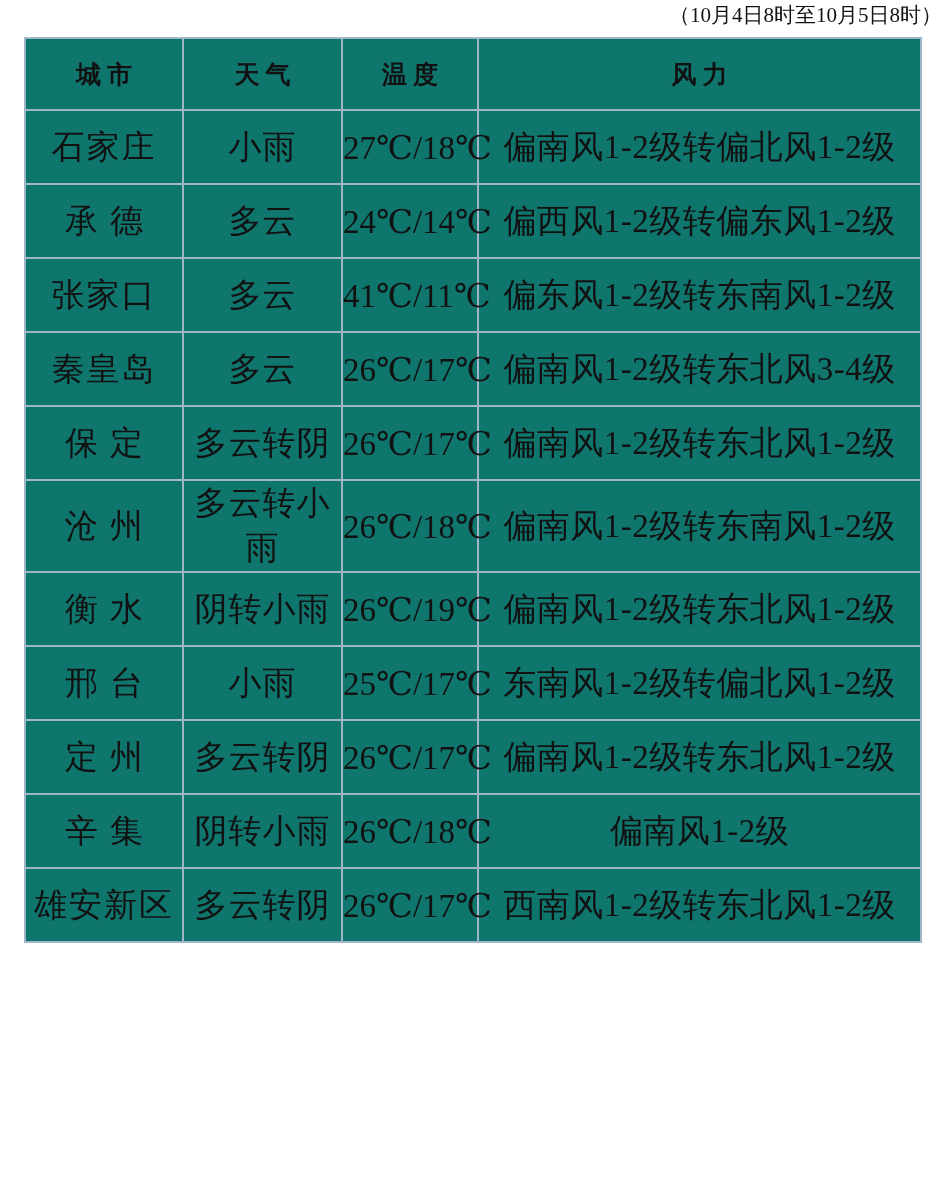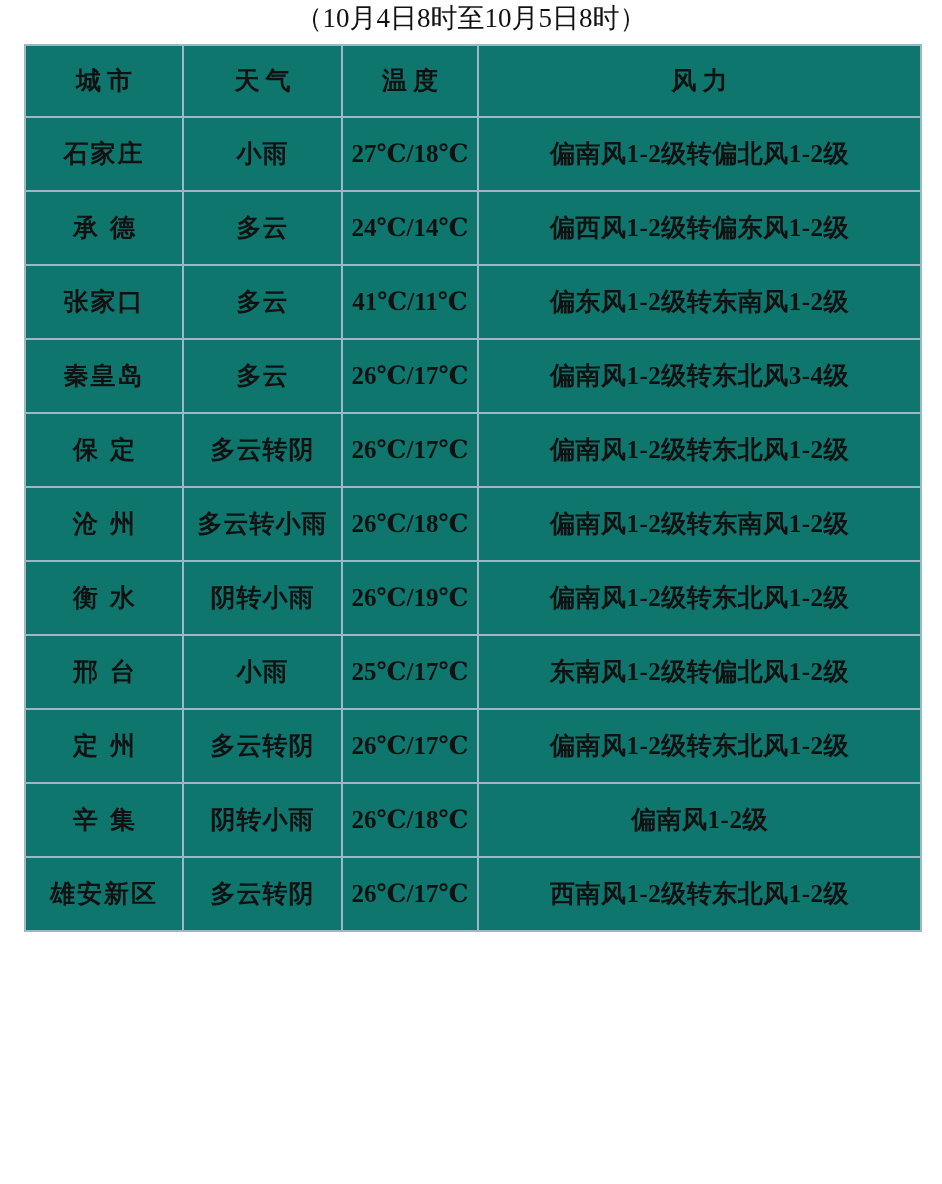--- a/index.html
+++ b/index.html
@@ -14,46 +14,46 @@
     color: #1a1a1a;
     overflow: hidden;
   }
   .page {
     width: 942px;
     height: 1184px;
     position: relative;
     box-sizing: border-box;
   }
   .caption {
-    text-align: center;
-    font-size: 27px;
+    text-align: right;
+    font-size: 21px;
     line-height: 1.1;
     padding-top: 4px;
     padding-bottom: 10px;
     letter-spacing: 0px;
     color: #111111;
     font-family: "Liberation Serif", "DejaVu Serif", serif;
   }
   .table-wrap {
     padding: 0 22px 0 24px;
   }
   table.weather {
     border-collapse: collapse;
     width: 896px;
     table-layout: fixed;
     background: #0f766e;
   }
   table.weather td, table.weather th {
     border: 2px solid #9fb6c8;
     text-align: center;
     vertical-align: middle;
-    font-weight: bold;
+    font-weight: normal;
     padding: 0;
     height: 72px;
-    font-size: 25px;
+    font-size: 33px;
     color: #111111;
     font-family: "Liberation Serif", "DejaVu Serif", serif;
   }
   table.weather thead th {
     height: 70px;
     font-size: 25px;
     font-weight: bold;
     letter-spacing: 6px;
     text-indent: 6px;
   }

